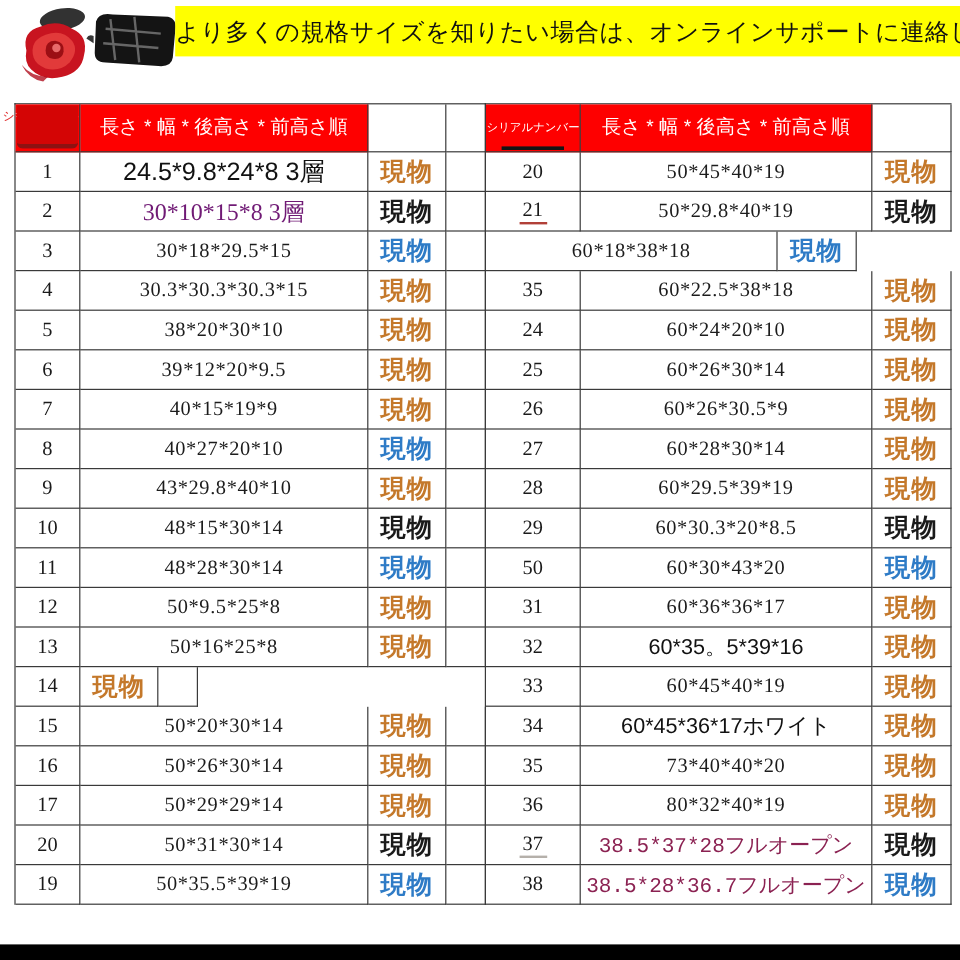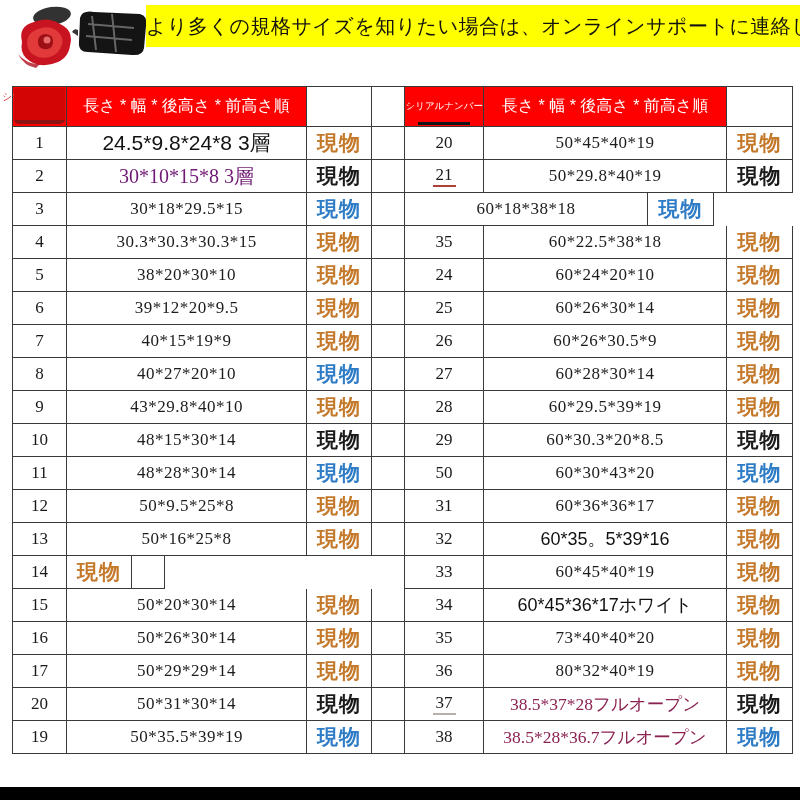--- a/index.html
+++ b/index.html
@@ -41,21 +41,21 @@
   .u-red{border-bottom:2px solid #b14038;}
   .u-gray{border-bottom:2px solid #b5b0aa;}
   .c-size{font-family:"Liberation Serif","DejaVu Serif",serif;font-size:17px;color:#1c1c1c;
     letter-spacing:.5px;white-space:nowrap;}
   .sz-big{font-family:"Liberation Sans","DejaVu Sans",sans-serif;font-size:21px;
     font-weight:500;letter-spacing:0;color:#111;}
   .sz-gray{font-family:Liberation Serif, serif;font-size:20px;
     letter-spacing:0;color:#701a75;}
   .sz-sans{font-family:"Liberation Sans","DejaVu Sans",sans-serif;font-size:18px;
     letter-spacing:0;color:#111;}
-  .sz-maroon{font-family:Liberation Serif, serif;font-size:17.5px;
+  .sz-maroon{font-family:Liberation Mono, monospace;font-size:17.5px;
     letter-spacing:0;color:#8b2252;}
   .c-st{font-size:21px;font-weight:700;letter-spacing:1px;white-space:nowrap;}
   .st-orange{color:#c4782a;}
   .st-black{color:#1a1a1a;}
   .st-blue{color:#2e7bc6;}
   
   .bottom-bar{position:absolute;left:0;bottom:0;width:800px;height:13px;background:#000;}
 </style>
 </head>
 <body>

